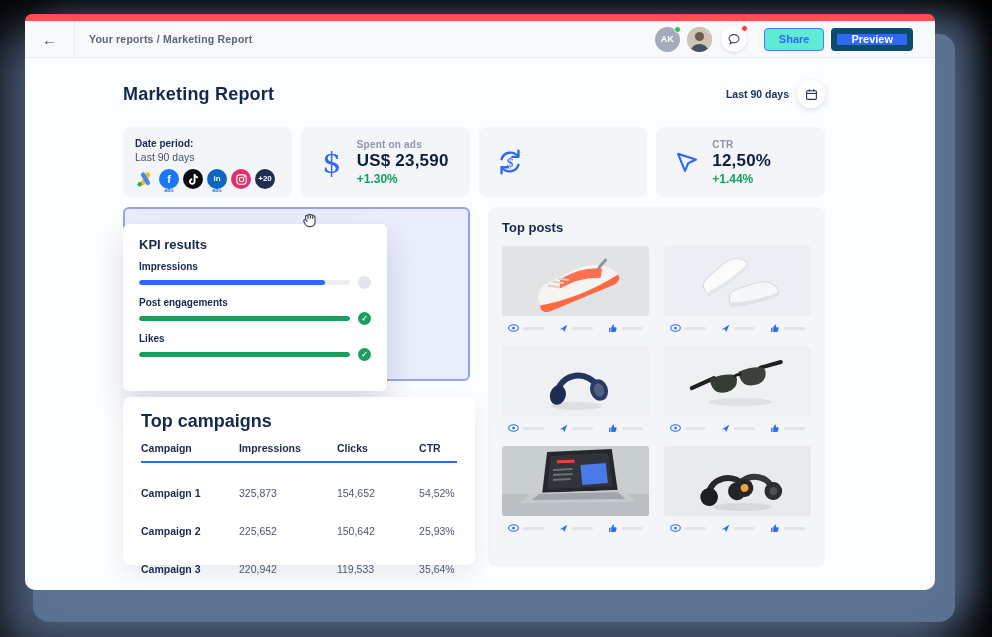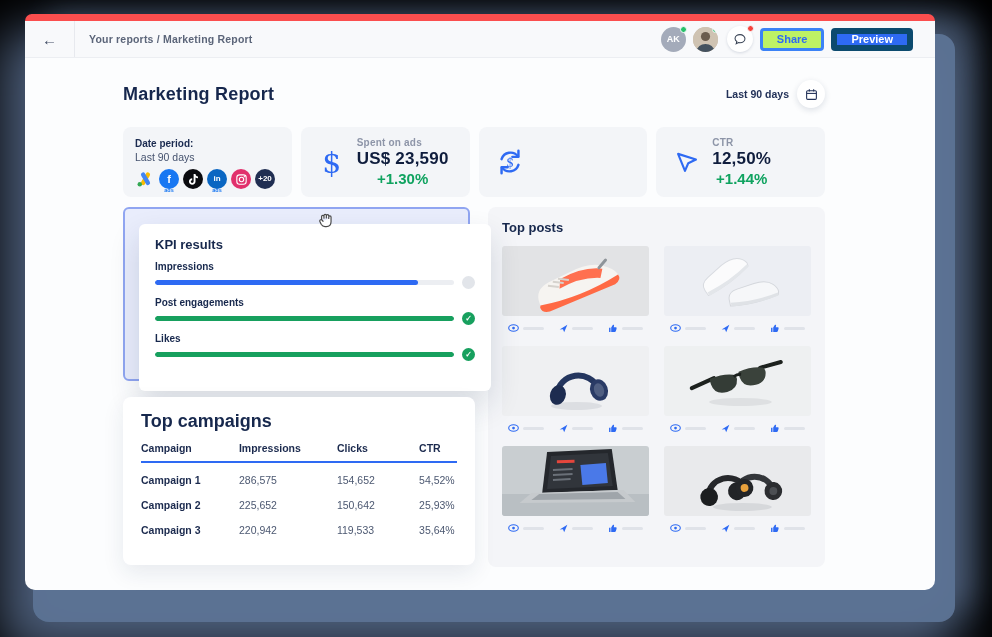--- a/index.html
+++ b/index.html
@@ -17,21 +17,21 @@
   .back-cell { width:50px; display:flex; justify-content:center; align-items:center; height:100%; border-right:1px solid #e7e9ee; cursor:pointer; }
   .back-arrow { font-size:15px; color:#3f4b63; }
   .breadcrumb { font-size:10.5px; color:#5b6579; margin-left:14px; font-weight:bold; letter-spacing:.2px; }
   .topbar-right { margin-left:auto; display:flex; align-items:center; gap:7px; padding-right:22px; }
   .avatar { position:relative; width:25px; height:25px; border-radius:50%; background:#a4abba; color:#fff; font-size:9px; font-weight:bold; display:flex; align-items:center; justify-content:center; }
   .avatar.photo { background:#cdbfae; overflow:hidden; }
   .presence-dot { position:absolute; top:-1px; right:-1px; width:7px; height:7px; border-radius:50%; background:#27c06a; border:1.5px solid #f8f9fb; }
   .presence-dot.red { background:#f4433c; }
   .chat-btn { position:relative; width:26px; height:26px; border-radius:50%; background:#fff; box-shadow:0 1px 3px rgba(20,40,80,.15); display:flex; align-items:center; justify-content:center; margin-left:2px; cursor:pointer; }
   .btn { height:23px; padding:0 14px; border-radius:4px; font-size:11px; font-weight:bold; display:flex; align-items:center; cursor:pointer; }
-  .btn-outline { background:#bef264; border:3px solid #3b82f6; color:#2e6af3; }
+  .btn-outline { background:#5eead4; border:1px solid #3b82f6; color:#2e6af3; margin-left:10px; }
   .btn-solid { background:#2e6af3; border:6px solid #0c4a6e; color:#fff; }
 
   
   .content { padding:22px 0 0 98px; width:810px; }
   .title-row { display:flex; align-items:center; width:702px; margin-bottom:19px; }
   .page-title { font-size:18px; font-weight:bold; color:#16274d; letter-spacing:.2px; }
   .range-cluster { margin-left:auto; display:flex; align-items:center; gap:8px; }
   .range-label { font-size:10.5px; font-weight:bold; color:#223158; cursor:pointer; }
   .calendar-btn { width:28px; height:28px; border-radius:50%; background:#fff; box-shadow:0 2px 6px rgba(20,40,80,.14); display:flex; align-items:center; justify-content:center; cursor:pointer; }
 
@@ -46,45 +46,45 @@
   .chan.fb { background:#1877f2; } .chan.tt { background:#0b0b0f; } .chan.li { background:#0a66c2; }
   .chan.ig { background:#e1306c; } .chan.more { background:#202e52; }
   .chan.ga { background:transparent; }
   .chan-letter { color:#fff; font-size:11px; font-weight:bold; line-height:1; }
   .chan-letter.small { font-size:8px; }
   .ads-sub { position:absolute; bottom:-4px; left:50%; transform:translateX(-50%); font-size:5.5px; color:#1877f2; font-weight:bold; }
   .kpi-icon { width:34px; display:flex; justify-content:center; margin-right:8px; flex:none; color:#2e6af3; }
   .kpi-dollar { font-family:"DejaVu Serif", serif; font-size:30px; color:#2e6af3; line-height:.9; font-weight:400; }
   .kpi-label { font-size:10px; color:#8d95a8; font-weight:bold; letter-spacing:.2px; }
   .kpi-value { font-size:17px; font-weight:bold; color:#0f1d3d; margin:1px 0; letter-spacing:.2px; white-space:nowrap; }
-  .kpi-delta { font-size:15px; font-weight:bold; color:#10a360;text-align:center; }
+  .kpi-delta { font-size:12px; font-weight:bold; color:#10a360; }
 
   
   .columns { display:flex; gap:13px; width:702px; }
   .col-left { width:352px; position:relative; height:358px; }
   .dropzone { position:absolute; left:0; top:0; width:347px; height:174px; background:#e9edfc; border:2px solid #90a5f1; border-radius:6px; }
-  .kpi-card { position:absolute; left:16px; top:17px; width:352px; height:167px; background:#fff; border-radius:6px; box-shadow:0 14px 30px rgba(23,43,77,.16); padding:13px 16px 10px; cursor:grab; }
+  .kpi-card { position:absolute; left:0; top:17px; width:264px; height:167px; background:#fff; border-radius:6px; box-shadow:0 14px 30px rgba(23,43,77,.16); padding:13px 16px 10px; cursor:grab; }
   .kpi-card-title { font-size:13px; font-weight:bold; color:#17284d; margin-bottom:9px; }
   .metric { margin-bottom:8px; }
   .metric-label { font-size:10px; font-weight:bold; color:#17284d; margin-bottom:4px; }
   .bar-row { display:flex; align-items:center; gap:8px; }
   .bar-track { flex:1; height:5px; background:#eceef2; border-radius:3px; overflow:hidden; }
   .bar-fill { height:100%; border-radius:3px; }
   .status-circle { width:13px; height:13px; border-radius:50%; flex:none; display:flex; align-items:center; justify-content:center; }
   .status-circle.done { background:#17a05e; }
   .status-circle.done::after { content:"✓"; color:#fff; font-size:8px; font-weight:bold; }
   .status-circle.pending { background:#e2e5ea; }
   .grab-cursor { position:absolute; left:176px; top:-15px; width:22px; height:22px; }
 
   
   .campaigns-card { position:absolute; left:0; top:190px; width:352px; height:168px; background:#fff; border-radius:8px; box-shadow:0 8px 22px rgba(23,43,77,.09); padding:14px 18px; }
   .campaigns-title { font-size:18px; font-weight:bold; color:#17284d; margin-bottom:10px; }
   .ctable { width:100%; border-collapse:collapse; table-layout:fixed; }
   .ctable th { text-align:left; font-size:10.5px; font-weight:bold; color:#1b2a4e; padding-bottom:7px; border-bottom:2px solid #2e6af3; }
-  .ctable td { font-size:10.5px; color:#4c5871; padding:11px 0 2px; }
+  .ctable td { font-size:10.5px; color:#4c5871; padding:24px 0 2px; }
   .ctable td.cname { font-weight:bold; color:#1b2a4e; }
   .col-c1{width:31%;} .col-c2{width:31%;} .col-c3{width:26%;} .col-c4{width:12%;}
 
   
   .posts-panel { flex:1; background:#f4f5f8; border-radius:8px; padding:13px 14px 10px; height:360px; }
   .posts-title { font-size:13px; font-weight:bold; color:#17284d; margin-bottom:11px; }
   .posts-grid { display:grid; grid-template-columns:1fr 1fr; column-gap:15px; row-gap:13px; }
   .post { }
   .post-img { height:70px; border-radius:3px; overflow:hidden; display:block; }
   .post-img svg { width:100%; height:100%; display:block; }
@@ -283,21 +283,21 @@
               <tr>
                 <th>Campaign</th>
                 <th>Impressions</th>
                 <th>Clicks</th>
                 <th>CTR</th>
               </tr>
             </thead>
             <tbody>
               <tr>
                 <td class="cname">Campaign 1</td>
-                <td>286,575</td>
+                <td>325,873</td>
                 <td>154,652</td>
                 <td>54,52%</td>
               </tr>
               <tr>
                 <td class="cname">Campaign 2</td>
                 <td>225,652</td>
                 <td>150,642</td>
                 <td>25,93%</td>
               </tr>
               <tr>

